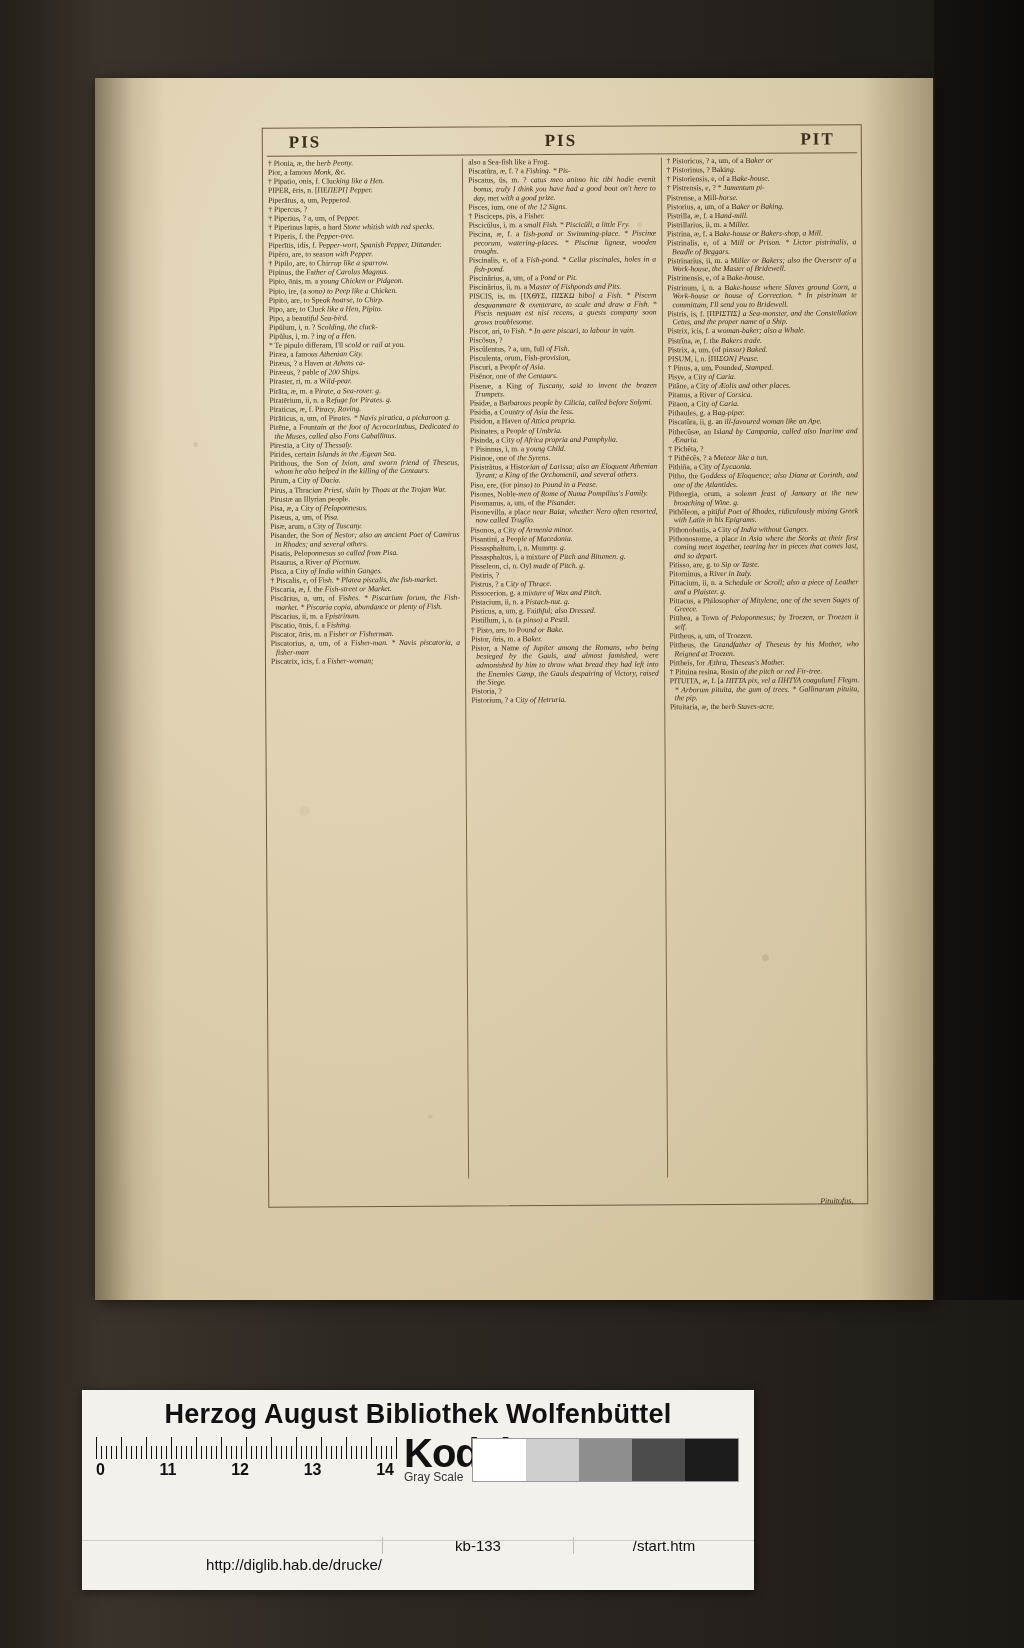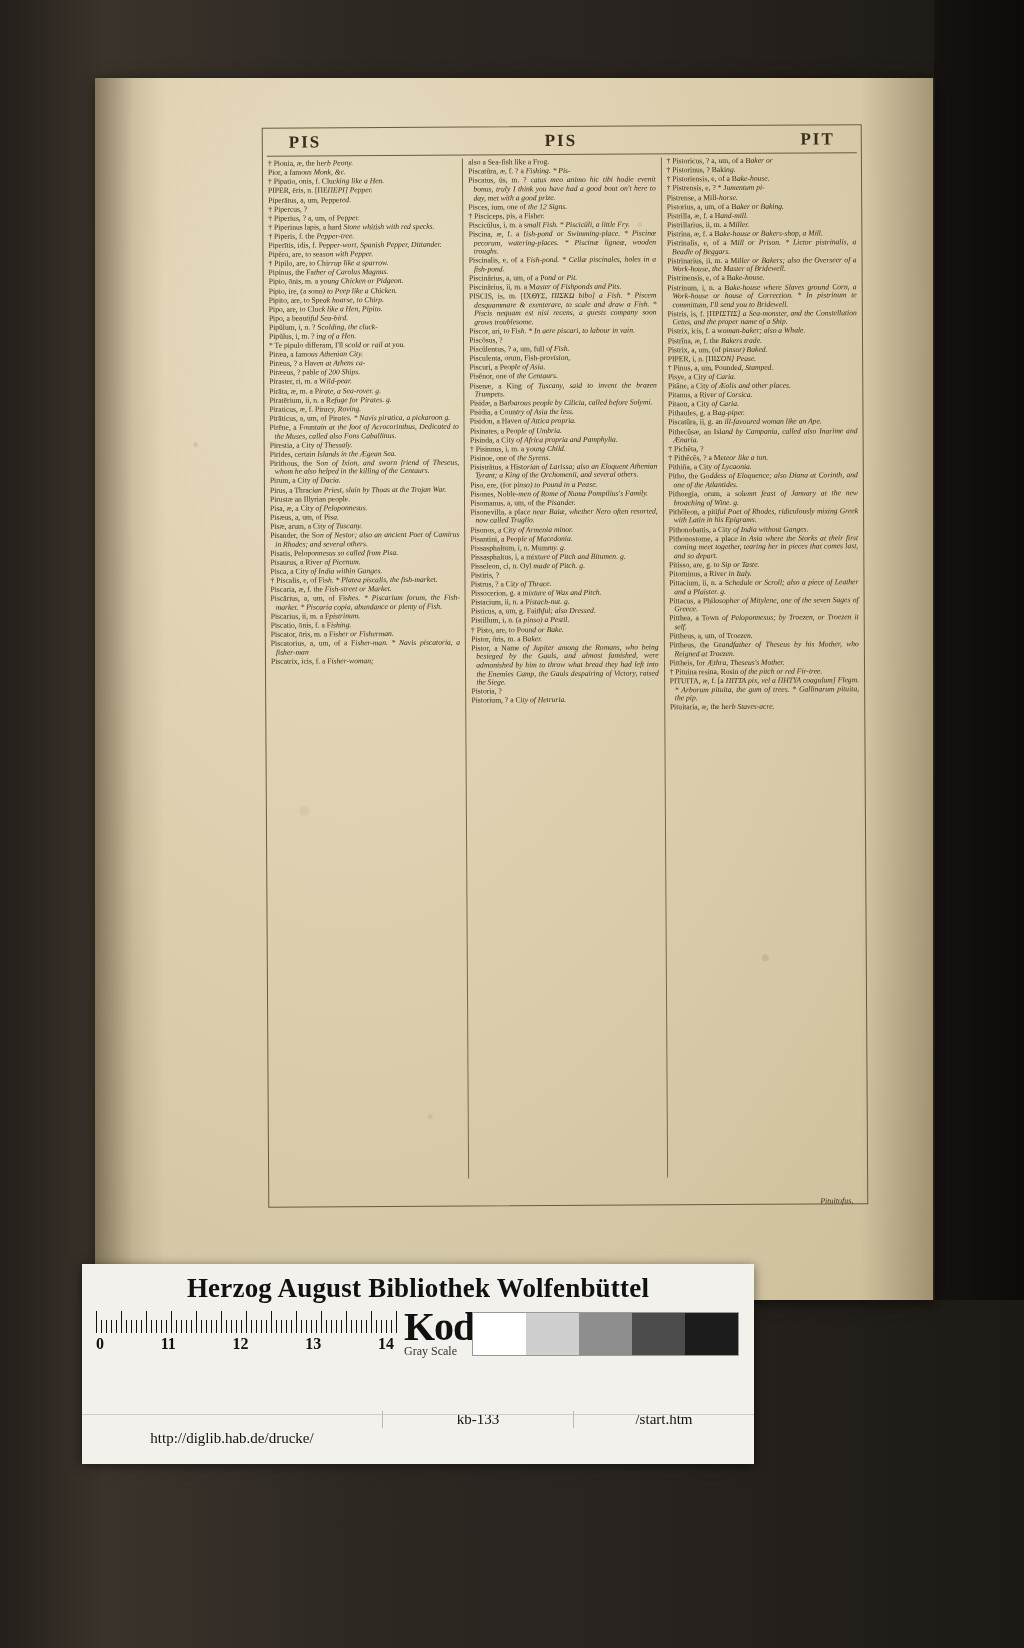--- a/index.html
+++ b/index.html
@@ -81,24 +81,24 @@
   }
   .col.mid{border-left:1px solid #7a6746;border-right:1px solid #7a6746;}
   .e{margin:0 0 .5px 0;text-indent:-5px;padding-left:5px;}
   .e i{font-style:italic;}
   .e b{font-weight:normal;}
   #catch{
     position:absolute;right:14px;bottom:-2px;font-size:8px;font-style:italic;color:#3a2d1b;
   }
   
   #card{
-    position:absolute;left:82px;top:1264px;width:672px;height:200px;
+    position:absolute;left:82px;top:1390px;width:672px;height:200px;
     background:#f2f1ec;
     box-shadow:0 2px 10px rgba(0,0,0,.5);
-    font-family:Liberation Serif, serif;
+    font-family:Liberation Sans, sans-serif;
   }
   #libname{
     text-align:center;font-size:27px;font-weight:bold;color:#111;
     padding:9px 0 3px 0;letter-spacing:.2px;
   }
   #midrow{display:flex;height:92px;align-items:flex-start;}
   #ruler{
     width:300px;margin-left:14px;position:relative;
   }
   #ticks{height:26px;position:relative;border-bottom:0;}
@@ -109,21 +109,21 @@
   }
   #kodakbox{flex:1;padding-left:8px;}
   #kodak{font-size:40px;font-weight:bold;color:#111;letter-spacing:-1px;line-height:40px;}
   #grayscale-label{font-size:12px;color:#333;margin-top:-3px;}
   #patches{position:absolute;left:390px;top:48px;display:flex;width:265px;height:42px;border:1px solid #999;}
   #patches div{flex:1;}
   #bottomrow{
     display:flex;align-items:center;border-top:0;
     font-size:15px;color:#111;height:40px;
   }
-  #url{width:300px;text-align:center;margin-top:39px;}
+  #url{width:300px;text-align:right;margin-top:39px;}
   #shelf{width:190px;text-align:center;background:#f2f1ec;border-left:1px solid #bbb;border-right:1px solid #bbb;}
   #start{flex:1;text-align:center;}
   #cardline{position:absolute;left:0;right:0;top:150px;height:1px;background:#cfcdc6;}
 </style>
 </head>
 <body>
 
 <div id="backdrop"></div>
 
 <div id="page">
@@ -250,21 +250,21 @@
           <p class="e"><b>Pistrillarius, ii, m. a M</b><i>iller.</i></p>
           <p class="e"><b>Pistrina, æ, f. a B</b><i>ake-house or Bakers-shop, a Mill.</i></p>
           <p class="e"><b>Pistrinalis, e, of a M</b><i>ill or Prison. * Lictor pistrinalis, a Beadle of Beggars.</i></p>
           <p class="e"><b>Pistrinarius, ii, m. a M</b><i>iller or Bakers; also the Overseer of a Work-house, the Master of Bridewell.</i></p>
           <p class="e"><b>Pistrinensis, e, of a B</b><i>ake-house.</i></p>
           <p class="e"><b>Pistrinum, i, n. a B</b><i>ake-house where Slaves ground Corn, a Work-house or house of Correction. * In pistrinum te committam, I'll send you to Bridewell.</i></p>
           <p class="e"><b>Pistris, is, f. [ΠΡ</b><i>ΙΣΤΙΣ] a Sea-monster, and the Constellation Cetus, and the proper name of a Ship.</i></p>
           <p class="e"><b>Pistrix, icis, f. a w</b><i>oman-baker; also a Whale.</i></p>
           <p class="e"><b>Pistrīna, æ, f. the</b><i> Bakers trade.</i></p>
           <p class="e"><b>Pistrix, a, um, (of pi</b><i>nsor) Baked.</i></p>
-          <p class="e"><b>PIPER, i, n. [ΠΙ</b><i>ΣΟΝ] Pease.</i></p>
+          <p class="e"><b>PISUM, i, n. [ΠΙ</b><i>ΣΟΝ] Pease.</i></p>
           <p class="e"><b>† Pinus, a, um, Pounde</b><i>d, Stamped.</i></p>
           <p class="e"><b>Pisye, a City</b><i> of Caria.</i></p>
           <p class="e"><b>Pitāne, a City</b><i> of Æolis and other places.</i></p>
           <p class="e"><b>Pitanus, a Rive</b><i>r of Corsica.</i></p>
           <p class="e"><b>Pitaon, a City</b><i> of Caria.</i></p>
           <p class="e"><b>Pithaules, g. a B</b><i>ag-piper.</i></p>
           <p class="e"><b>Piscatūra, ii, g. an </b><i>ill-favoured woman like an Ape.</i></p>
           <p class="e"><b>Pithecūsæ, an Isl</b><i>and by Campania, called also Inarime and Ænaria.</i></p>
           <p class="e">† Pichēta, ? </p>
           <p class="e"><b>† Pithēcēs, ? a Me</b><i>teor like a tun.</i></p>

